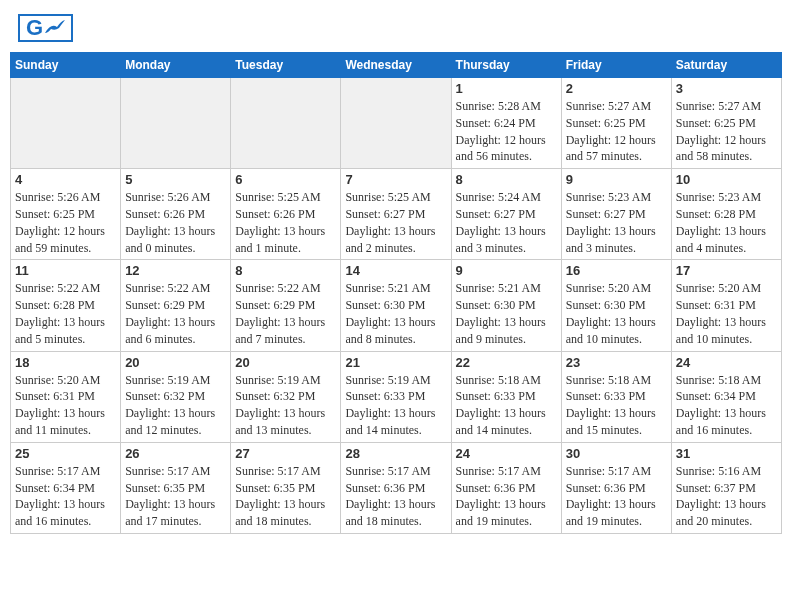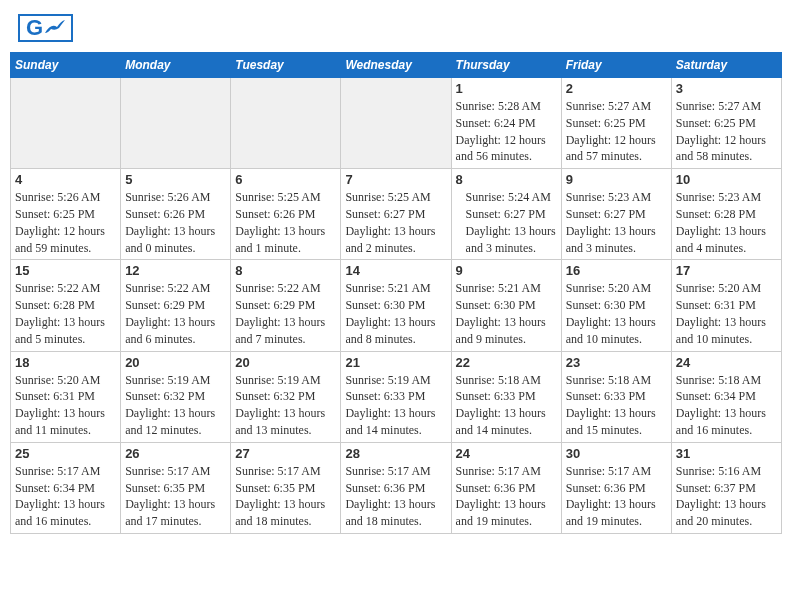--- a/index.html
+++ b/index.html
@@ -40,21 +40,20 @@
       font-size: 10.5px;
     }
     .calendar th {
       background: #1a6fc4;
       color: #fff;
       padding: 5px 4px;
       text-align: left;
       font-size: 12px;
       font-weight: bold;
       border: 1px solid #1a6fc4;
-      font-style: italic;
     }
     .calendar td {
       border: 1px solid #ccc;
       vertical-align: top;
       padding: 3px 4px;
       width: 108px;
       min-height: 80px;
       background: #fff;
     }
     .calendar td.shaded {
@@ -162,21 +161,21 @@
         </td>
         <td>
           <span class="day-num">7</span>
           <div class="day-info" style="white-space: pre-line;">Sunrise: 5:25 AM
 Sunset: 6:27 PM
 Daylight: 13 hours
 and 2 minutes.</div>
         </td>
         <td>
           <span class="day-num">8</span>
-          <div class="day-info" style="white-space: pre-line; margin-left: 10px;">Sunrise: 5:24 AM
+          <div class="day-info" style="white-space: pre-line;">Sunrise: 5:24 AM
 Sunset: 6:27 PM
 Daylight: 13 hours
 and 3 minutes.</div>
         </td>
         <td>
           <span class="day-num">9</span>
           <div class="day-info" style="white-space: pre-line;">Sunrise: 5:23 AM
 Sunset: 6:27 PM
 Daylight: 13 hours
 and 3 minutes.</div>
@@ -184,21 +183,21 @@
         <td>
           <span class="day-num">10</span>
           <div class="day-info" style="white-space: pre-line;">Sunrise: 5:23 AM
 Sunset: 6:28 PM
 Daylight: 13 hours
 and 4 minutes.</div>
         </td>
       </tr>
       <tr>
         <td>
-          <span class="day-num">15</span>
+          <span class="day-num">11</span>
           <div class="day-info" style="white-space: pre-line;">Sunrise: 5:22 AM
 Sunset: 6:28 PM
 Daylight: 13 hours
 and 5 minutes.</div>
         </td>
         <td>
           <span class="day-num">12</span>
           <div class="day-info" style="white-space: pre-line;">Sunrise: 5:22 AM
 Sunset: 6:29 PM
 Daylight: 13 hours

